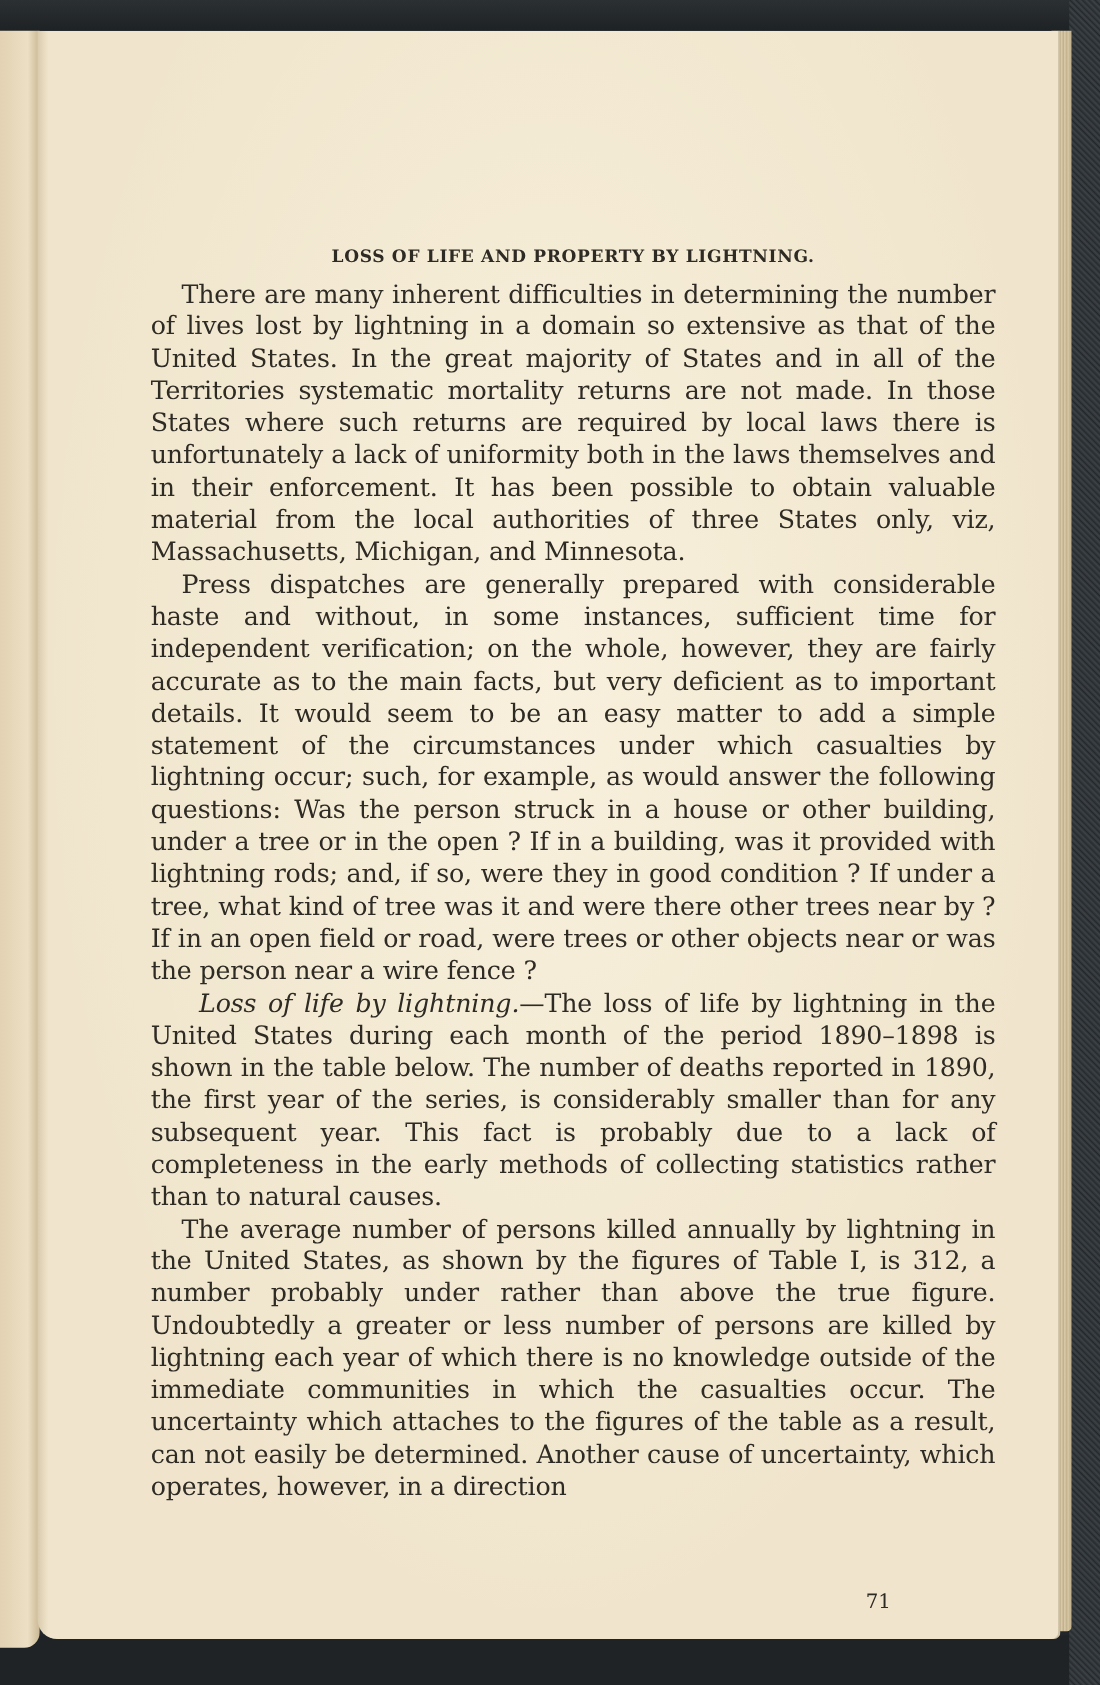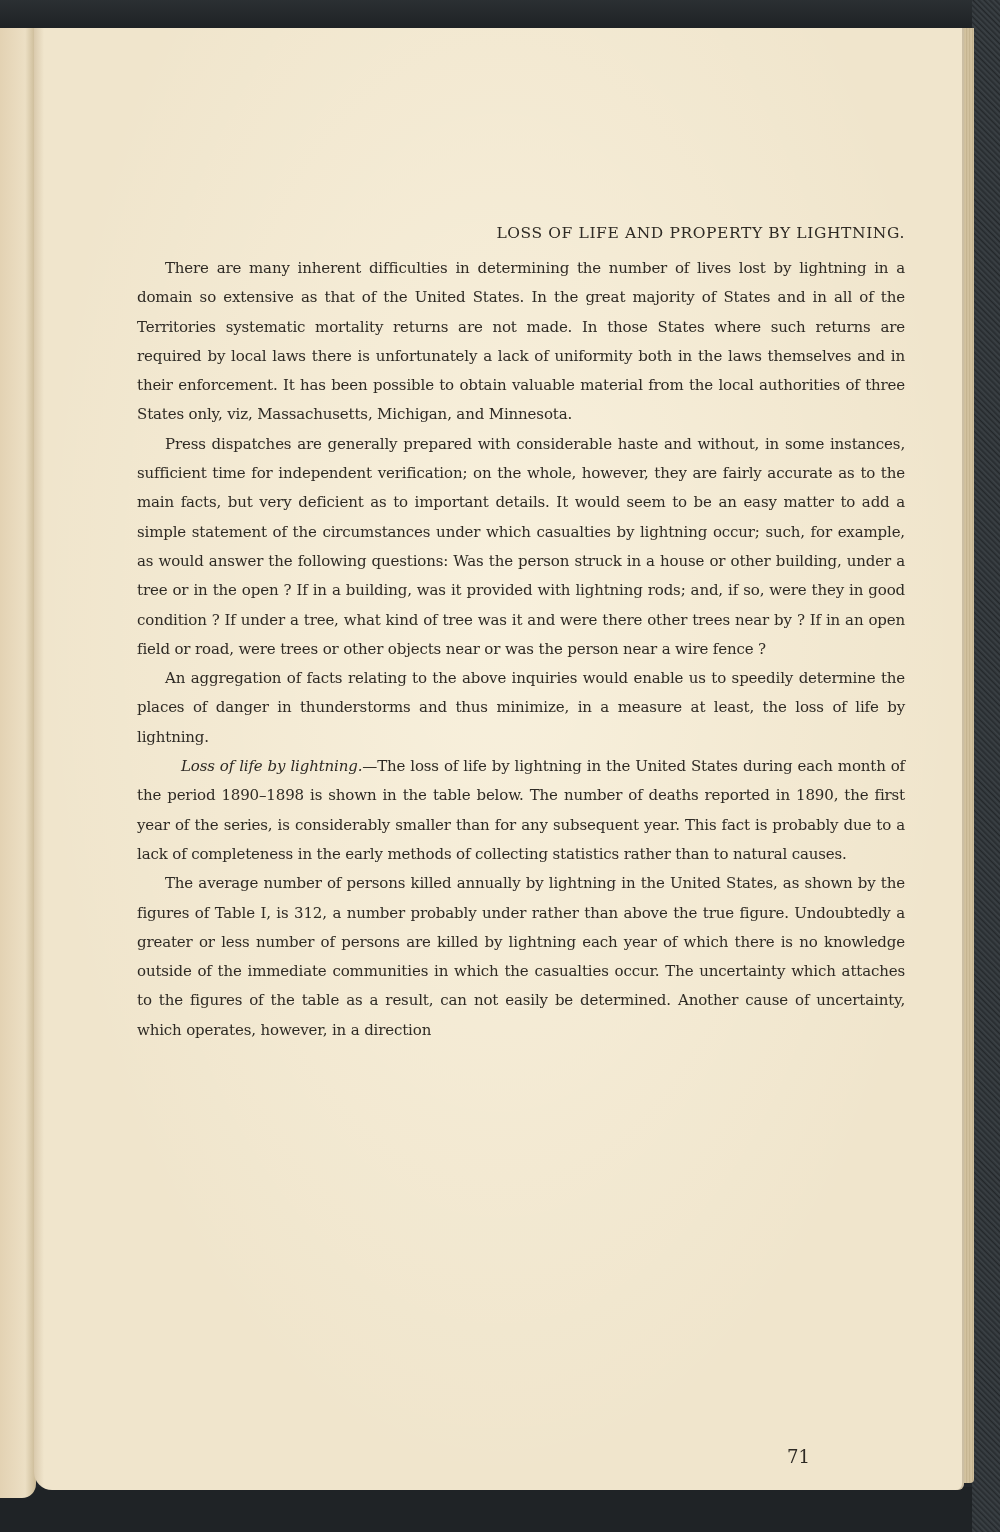--- a/index.html
+++ b/index.html
@@ -58,29 +58,29 @@
       background: repeating-linear-gradient(90deg, #d9c9a6 0px, #bfae8a 2px, #e0d1b0 3px);
       border-bottom-right-radius: 4px;
     }
     .content {
       position: absolute;
       left: 137px; top: 220px;
       width: 768px;
       color: #2e2a24;
     }
     .title {
-      text-align: right;
+      text-align: center;
       font-size: 15.5px;
       letter-spacing: 0.6px;
       margin: 0 0 8px 0;
-      font-weight: normal;
+      font-weight: bold;
       line-height: 26px;
     }
     .para {
-      font-size: 15px;
+      font-size: 23px;
       line-height: 29.3px;
       text-align: justify;
       text-indent: 28px;
       margin: 0;
       letter-spacing: -0.15px;
     }
     .lead {
       font-style: italic;
       margin-left: 16px;
     }
@@ -103,20 +103,19 @@
 <div class="page"></div>
 
 <div class="content">
   <h1 class="title">LOSS OF LIFE AND PROPERTY BY LIGHTNING.</h1>
 
   <p class="para"><span>There are many inherent difficulties in determining the number of lives lost by lightning in a domain so extensive as that of the United States. In the great majority of States and in all of the Territories systematic mortality returns are not made. In those States where such returns are required by local laws there is unfortunately a lack of uniformity both in the laws themselves and in their enforcement. It has been possible to obtain valuable material from the local authorities of three States only, viz, Massachusetts, Michigan, and Minnesota.</span></p>
 
 
   <p class="para"><span>Press dispatches are generally prepared with considerable haste and without, in some instances, sufficient time for independent verification; on the whole, however, they are fairly accurate as to the main facts, but very deficient as to important details. It would seem to be an easy matter to add a simple statement of the circumstances under which casualties by lightning occur; such, for example, as would answer the following questions: Was the person struck in a house or other building, under a tree or in the open ? If in a building, was it provided with lightning rods; and, if so, were they in good condition ? If under a tree, what kind of tree was it and were there other trees near by ? If in an open field or road, were trees or other objects near or was the person near a wire fence ?</span></p>
 
-  <p class="para"><span>An aggregation of facts relating to the above inquiries would enable us to speedily determine the places of danger in thunderstorms and thus minimize, in a measure at least, the loss of life by lightning.</span></p>
 
   <p class="para"><span class="lead">Loss of life by lightning.</span><span>—The loss of life by lightning in the United States during each month of the period 1890–1898 is shown in the table below. The number of deaths reported in 1890, the first year of the series, is considerably smaller than for any subsequent year. This fact is probably due to a lack of completeness in the early methods of collecting statistics rather than to natural causes.</span></p>
 
   <p class="para"><span>The average number of persons killed annually by lightning in the United States, as shown by the figures of Table I, is 312, a number probably under rather than above the true figure. Undoubtedly a greater or less number of persons are killed by lightning each year of which there is no knowledge outside of the immediate communities in which the casualties occur. The uncertainty which attaches to the figures of the table as a result, can not easily be determined. Another cause of uncertainty, which operates, however, in a direction</span></p>
 </div>
 
 <div class="page-number">71</div>
 
 </body></html>

